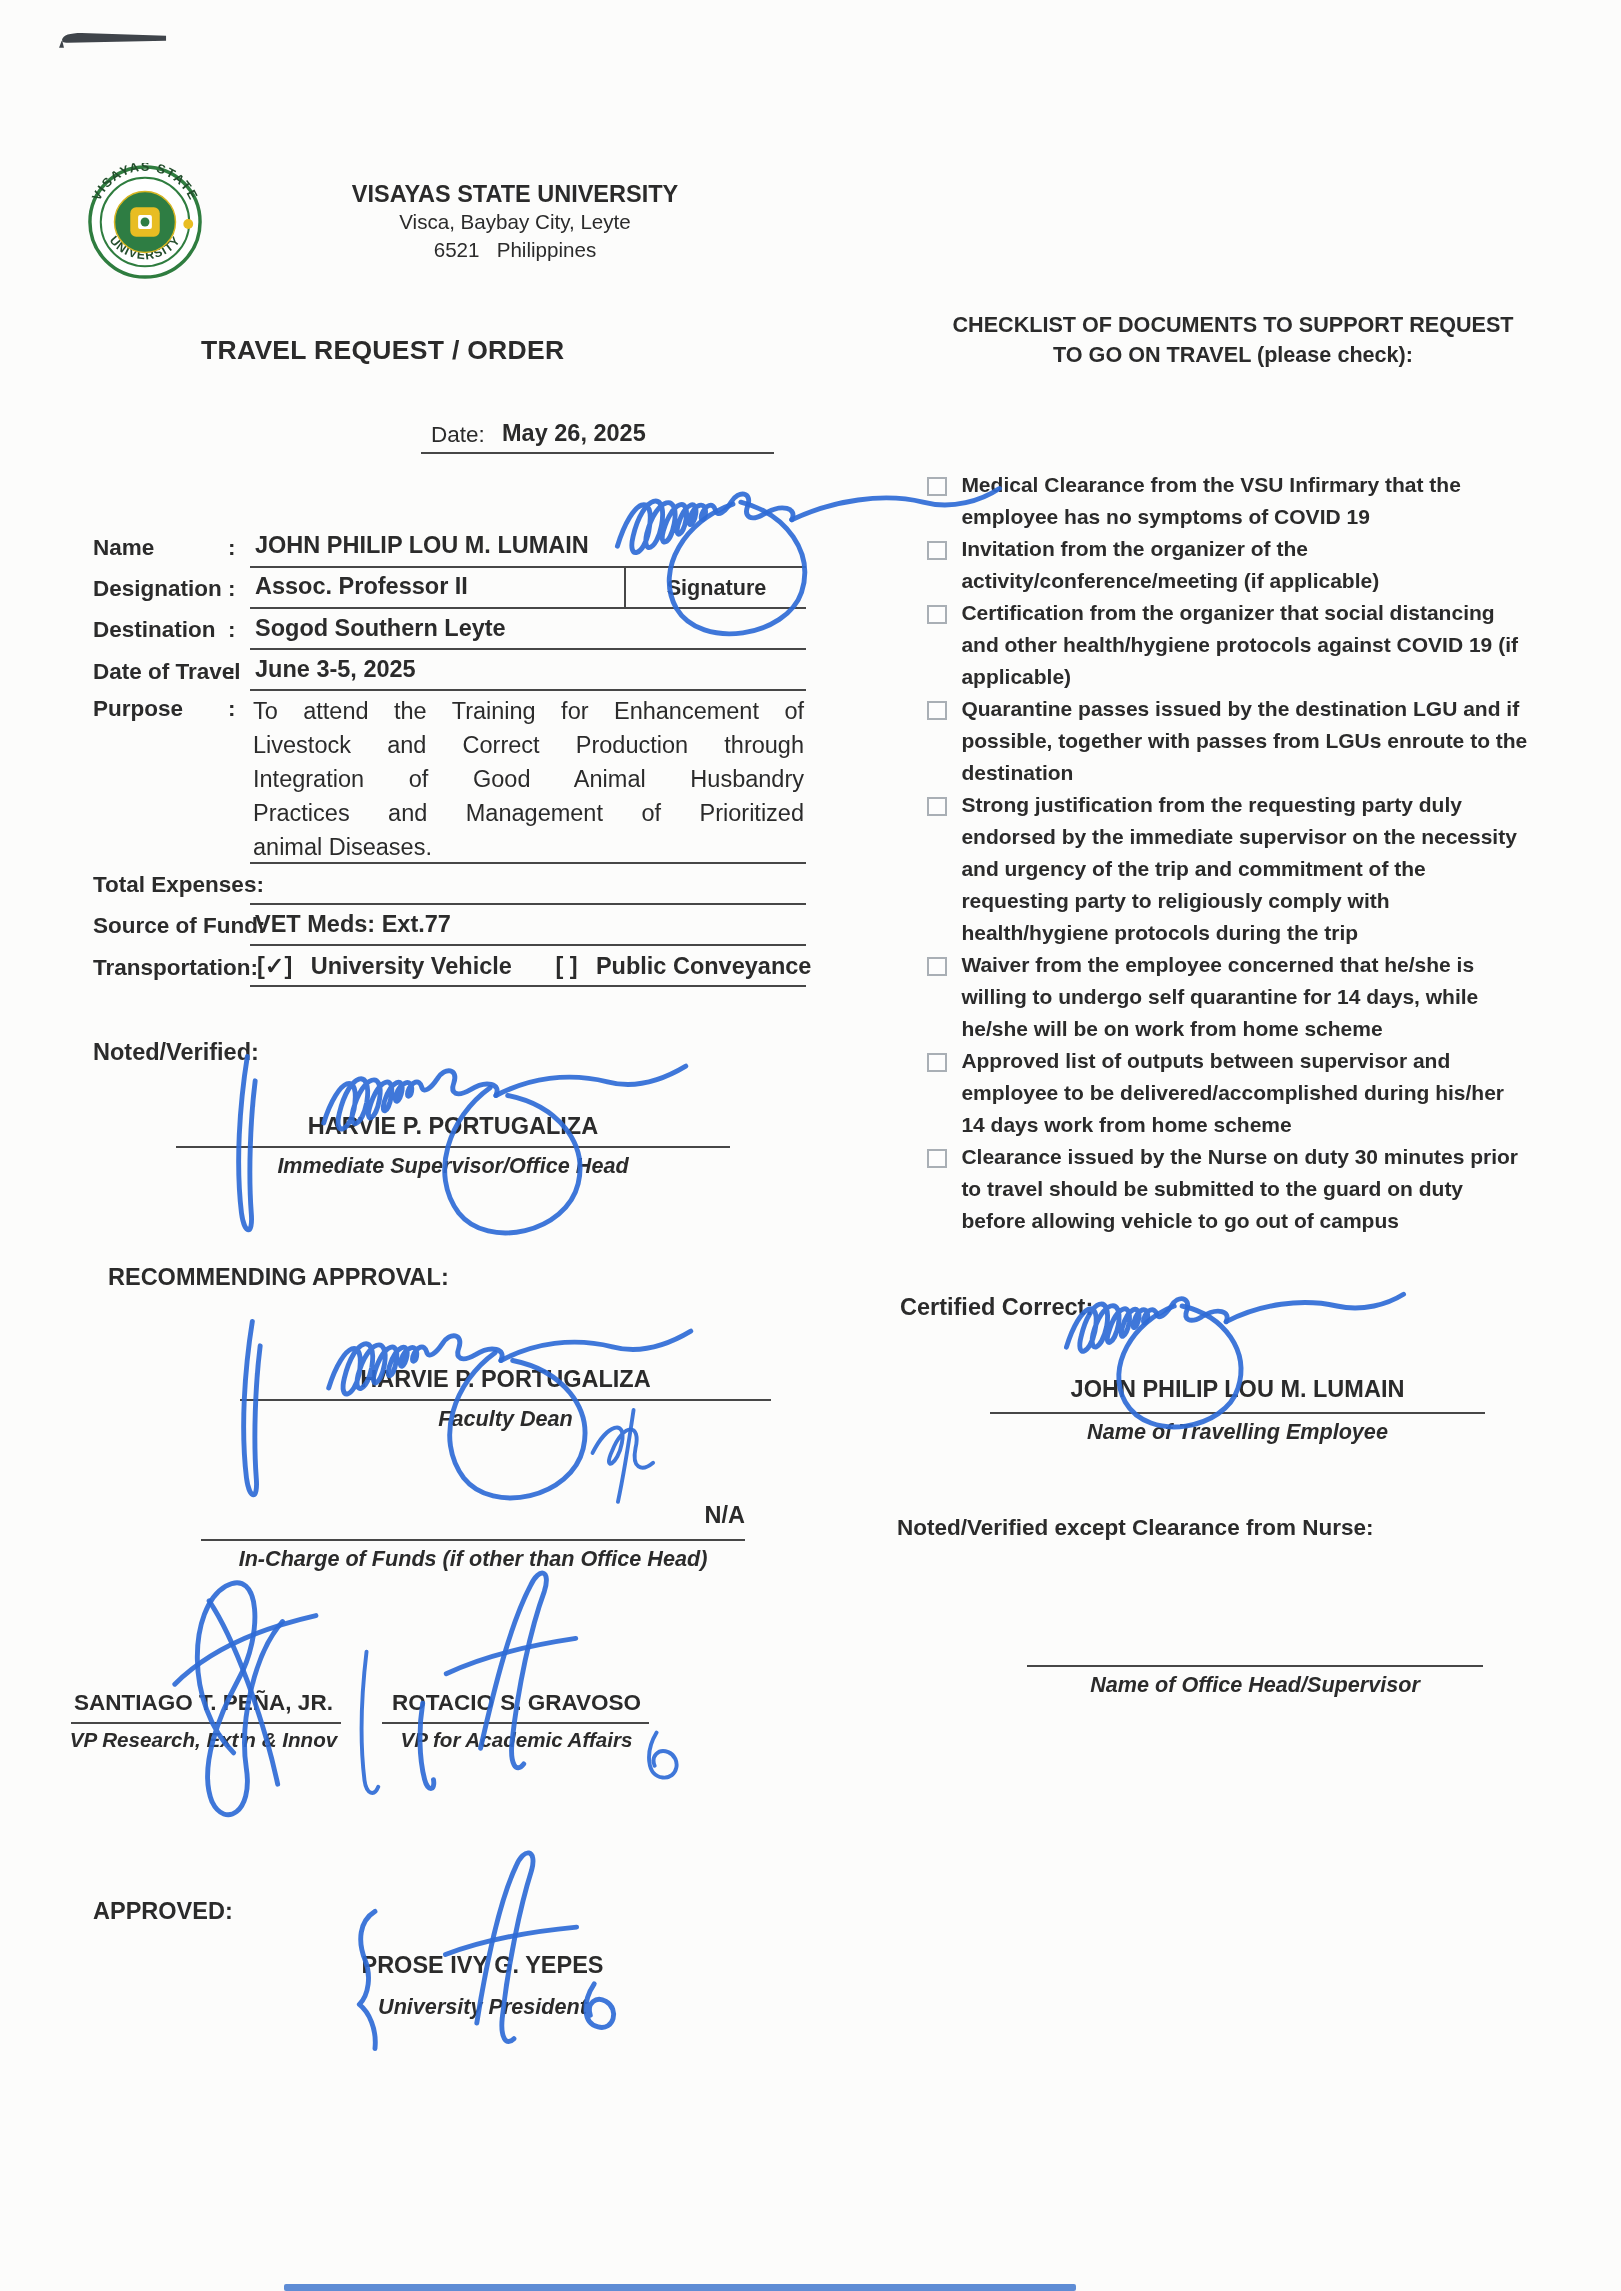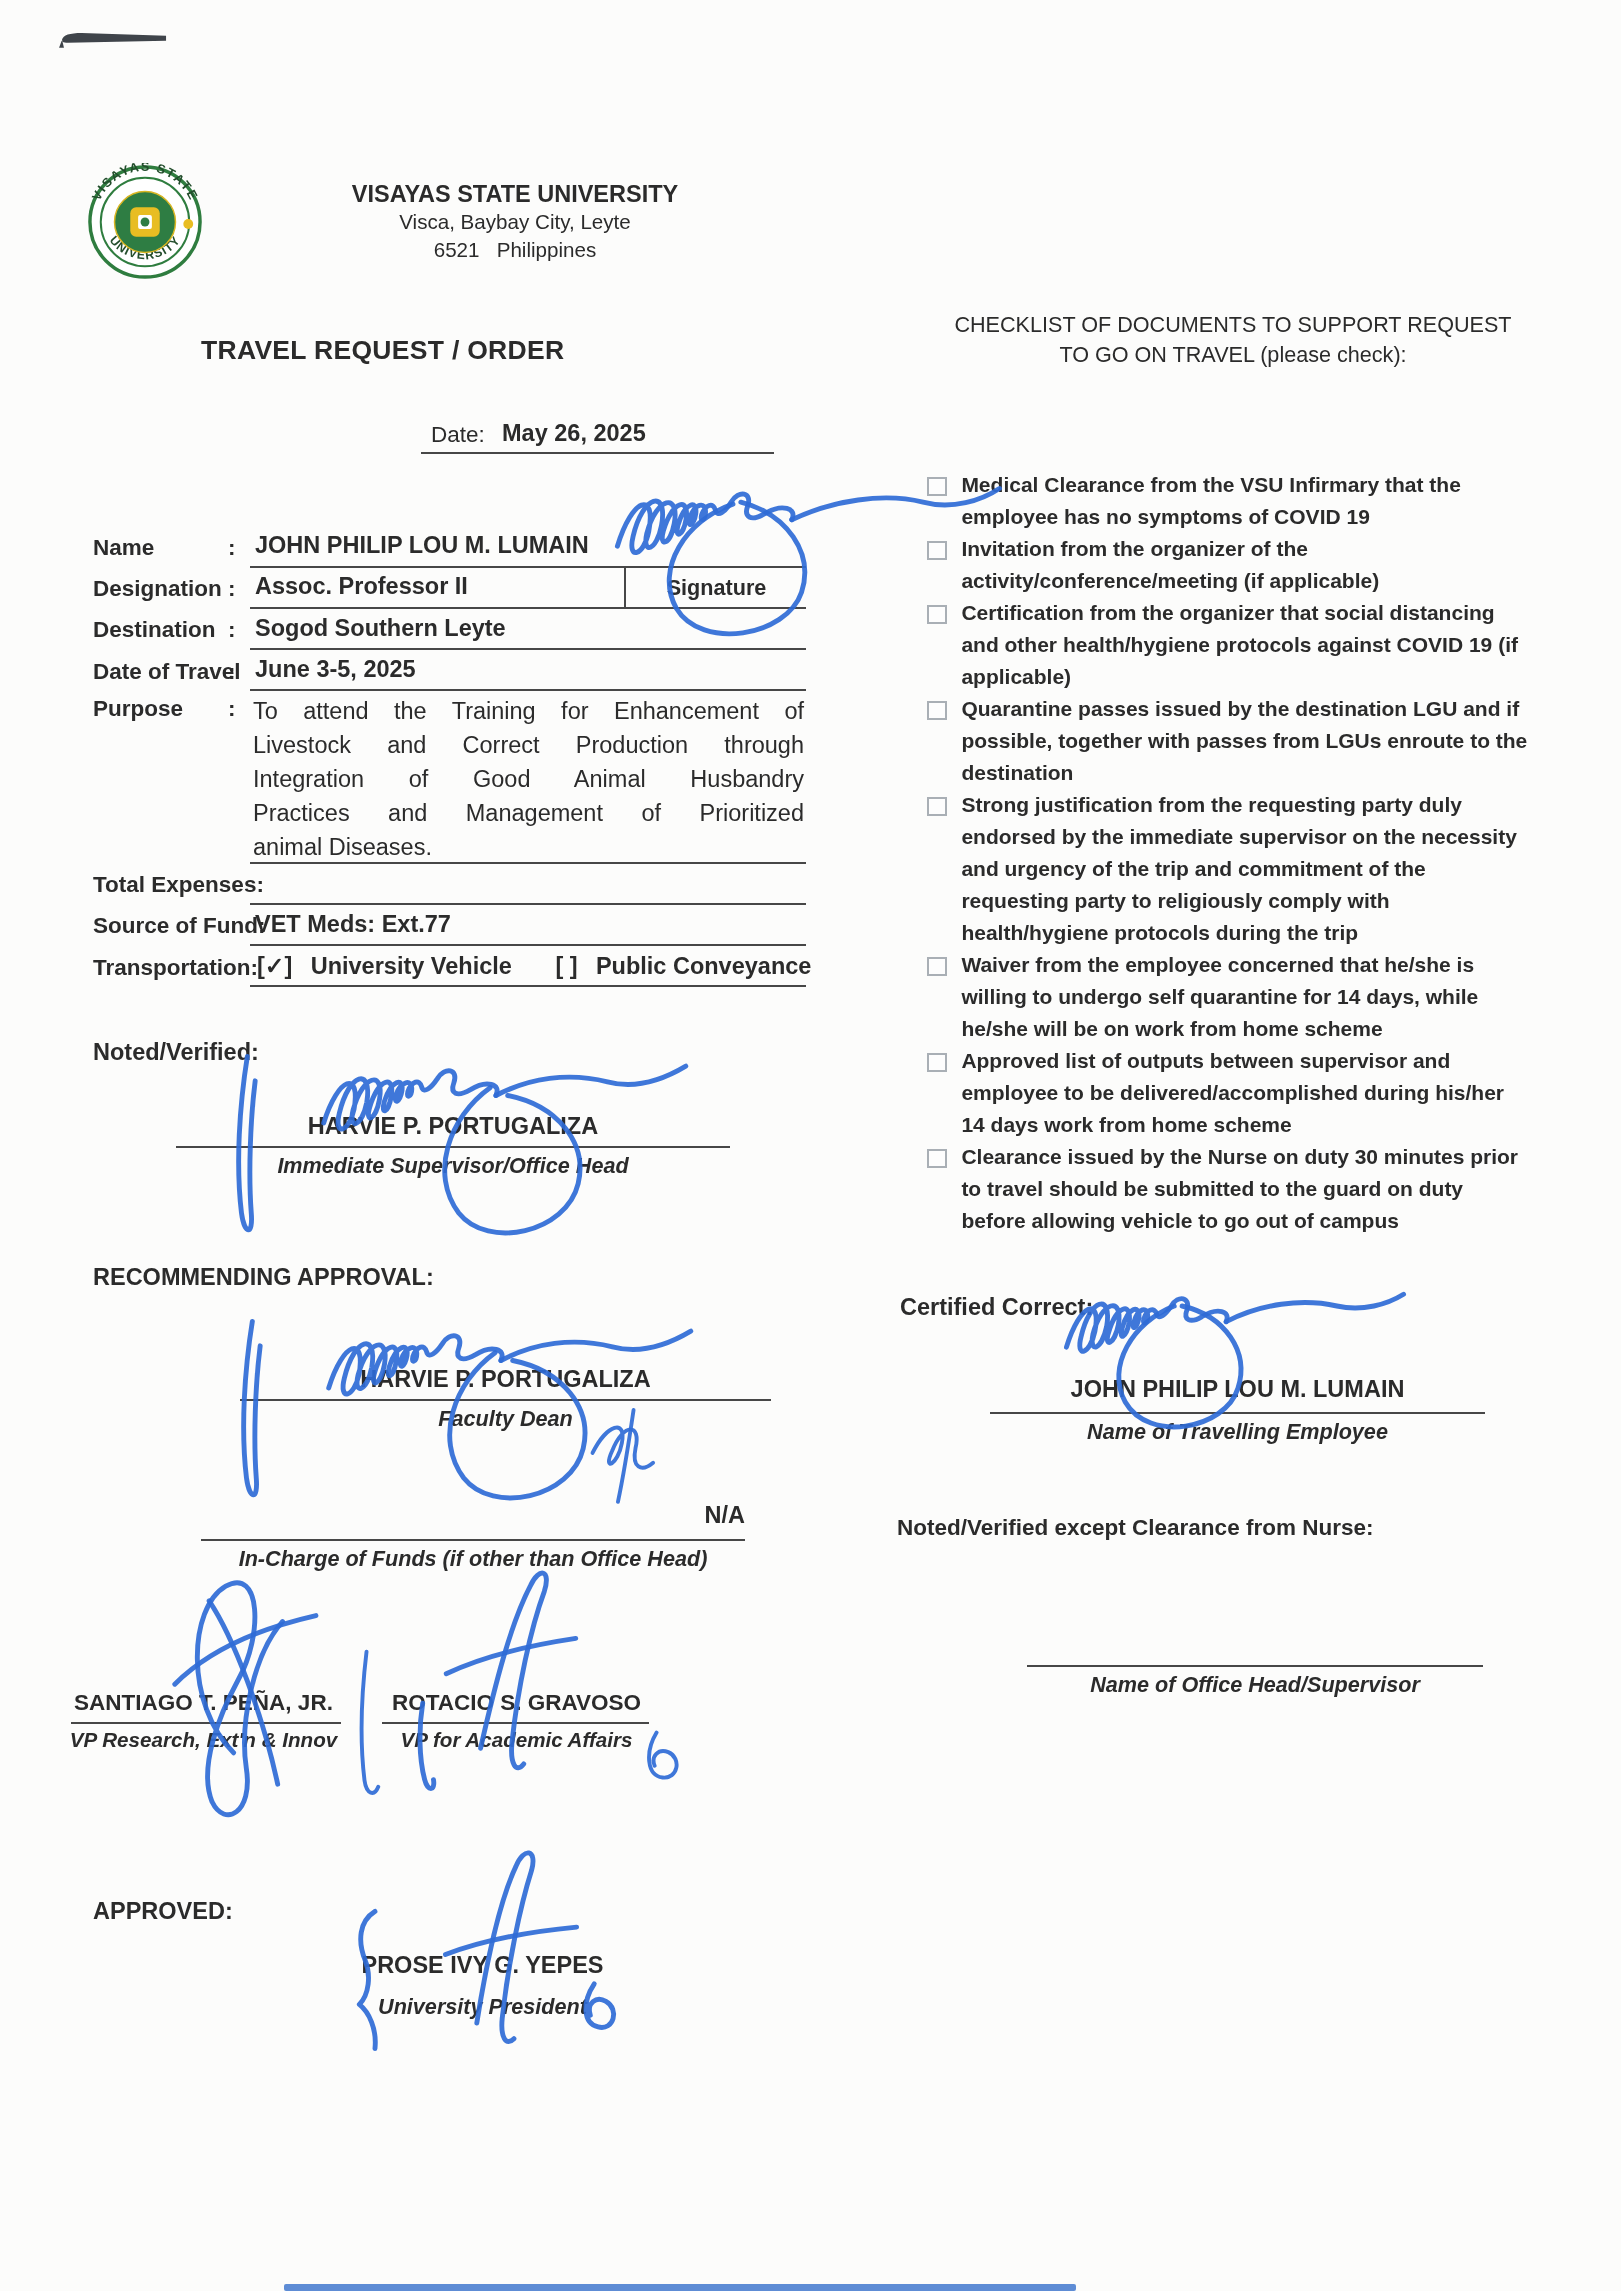--- a/index.html
+++ b/index.html
@@ -7,21 +7,21 @@
         font-family:"Liberation Sans",sans-serif;color:#2b2b2b;overflow:hidden;margin:0 auto;}
   .abs{position:absolute;}
   .lbl{font-size:22.5px;font-weight:700;white-space:nowrap;}
   .val{font-size:23.5px;font-weight:700;white-space:nowrap;}
   .reg{font-weight:400;text-align:center;}
   .u{position:absolute;border-top:2.5px solid #474747;height:0;}
   .head-uni{font-size:23.5px;font-weight:700;}
   .head-addr{font-size:20.6px;white-space:pre;}
   .hdrblock{text-align:center;line-height:28px;}
   .doc-title{font-size:26.5px;font-weight:700;letter-spacing:0.3px;white-space:nowrap;}
-  .chk-title{font-size:21.6px;font-weight:400;text-align:center;line-height:30px;}
+  .chk-title{font-size:21.6px;font-weight:700;text-align:center;line-height:30px;}
   .chk-item{display:flex;align-items:flex-start;font-size:21px;font-weight:700;line-height:32px;}
   .cbx{flex:0 0 auto;width:15.7px;height:15.7px;border:2px solid #a9afb5;margin:7.8px 14.7px 0 2px;background:#fdfdfd;}
   .chk-text{width:567px;}
   .purpose-line{font-size:23.5px;line-height:34px;text-align:justify;text-align-last:justify;}
   .purpose-line.last{text-align-last:left;}
   .heading{font-size:23.5px;font-weight:700;white-space:nowrap;}
   .sig-name{font-size:23.5px;font-weight:700;text-align:center;white-space:nowrap;}
   .sig-name.sm{font-size:22.5px;}
   .sig-title{font-size:21.6px;font-weight:700;font-style:italic;text-align:center;white-space:nowrap;}
   .sig-title.sm{font-size:20.6px;}
@@ -161,21 +161,21 @@
         <span class="cbx"></span>
         <span class="chk-text">Clearance issued by the Nurse on duty 30 minutes prior to travel should be submitted to the guard on duty before allowing vehicle to go out of campus</span>
       </div>
   </div>
 
   <div class="abs heading" style="left:93px;top:1039px;">Noted/Verified:</div>
   <div class="abs sig-name" style="left:176px;top:1113px;width:554px;">HARVIE P. PORTUGALIZA</div>
   <div class="u" style="left:176px;top:1146px;width:554px;"></div>
   <div class="abs sig-title" style="left:176px;top:1153px;width:554px;">Immediate Supervisor/Office Head</div>
 
-  <div class="abs heading" style="left:93px;top:1264px;">RECOMMENDING APPROVAL:</div>
+  <div class="abs heading" style="left:108px;top:1264px;">RECOMMENDING APPROVAL:</div>
   <div class="abs sig-name" style="left:240px;top:1366px;width:531px;">HARVIE P. PORTUGALIZA</div>
   <div class="u" style="left:240px;top:1399px;width:531px;"></div>
   <div class="abs sig-title" style="left:240px;top:1406px;width:531px;">Faculty Dean</div>
 
   <div class="abs sig-name" style="left:201px;top:1502px;width:544px;text-align:right;">N/A</div>
   <div class="u" style="left:201px;top:1539px;width:544px;"></div>
   <div class="abs sig-title" style="left:201px;top:1546px;width:544px;">In-Charge of Funds (if other than Office Head)</div>
 
   <div class="abs sig-name sm" style="left:59px;top:1690px;width:289px;">SANTIAGO T. PEÑA, JR.</div>
   <div class="u" style="left:71px;top:1722px;width:270px;"></div>

